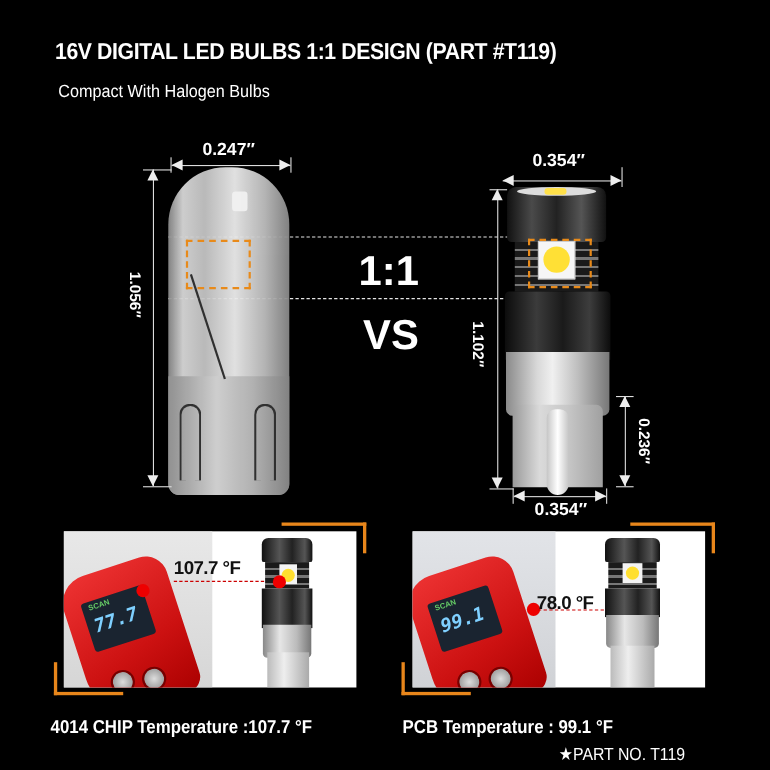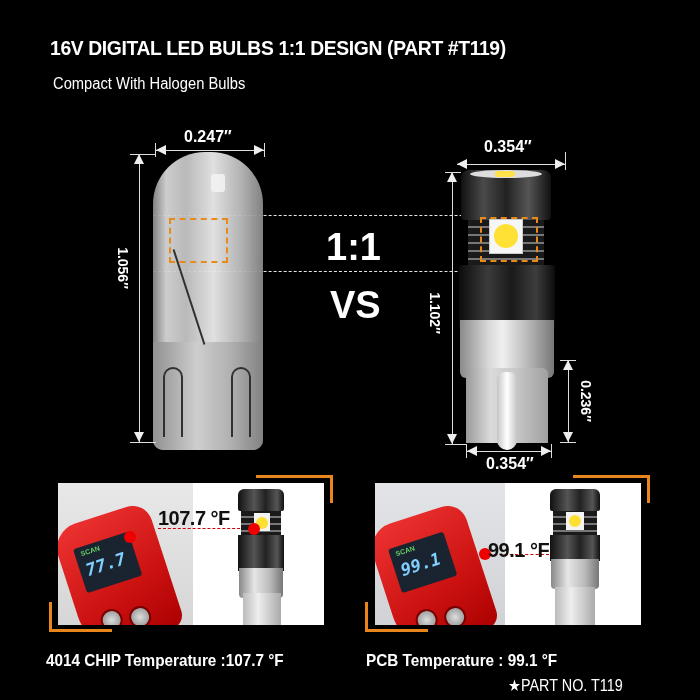--- a/index.html
+++ b/index.html
@@ -51,21 +51,21 @@
   
   .panel { background: #fff; overflow: hidden; }
   .bracket { border-color: #e8861b; border-style: solid; }
   .gun { background: linear-gradient(160deg,#e33 0%,#c11 60%,#a00 100%); border-radius: 26px 20px 14px 40px; transform: rotate(-18deg); }
   .gun-screen { background: #1a2430; border-radius: 3px; }
   .gun-read { font-family: "DejaVu Sans Mono", monospace; color: #7fd0ff; font-size: 17px; font-weight: bold; font-style: italic; }
   .gun-scan { color: #6c6; font-size: 7px; font-weight: bold; }
   .gun-btn { width: 22px; height: 22px; border-radius: 50%; background: radial-gradient(circle,#ddd,#888); border: 2px solid #700; }
   .red-dot { width: 12px; height: 12px; border-radius: 50%; background: #e00; }
   .red-dash { border-top: 1.5px dashed #c00; height: 0; }
-  .temp-label { color: #111; font-weight: bold; font-size: 20px; white-space: nowrap; letter-spacing: -0.5px; }
+  .temp-label { color: #111; font-weight: bold; font-size: 17px; white-space: nowrap; letter-spacing: -0.5px; }
 
   .mini-head { background: linear-gradient(90deg,#111,#555 35%,#222 60%,#555 85%,#111); border-radius: 6px 6px 2px 2px; }
   .mini-fins { background: repeating-linear-gradient(180deg,#1a1a1a 0 5px,#777 5px 7px); }
   .mini-alum { background: linear-gradient(90deg,#888,#e6e6e6 35%,#bbb 70%,#777); border-radius: 0 0 4px 4px; }
   .mini-wedge { background: linear-gradient(90deg,#bbb,#eee 40%,#ccc 70%,#aaa); }
   .mini-chip { background: #f4f4f4; }
   .mini-chip-dot { border-radius: 50%; background: #ffdf30; }
 
   .caption { font-size: 17px; font-weight: bold; white-space: nowrap; transform: scaleX(0.9); transform-origin: left top; }
   .partno { font-size: 16px; white-space: nowrap; transform: scaleX(0.9); transform-origin: left top; }
@@ -179,21 +179,21 @@
       <div class="abs gun-scan" style="left:6px; top:3px;">SCAN</div>
       <div class="abs gun-read" style="left:6px; top:14px;">99.1</div>
     </div>
     <div class="abs gun-btn" style="left:20px; top:92px;"></div>
     <div class="abs gun-btn" style="left:48px; top:98px;"></div>
   </div>
   <div class="abs red-dot" style="left:104px; top:65px;"></div>
   <div class="abs red-dash" style="left:114px; top:71px; width:60px;"></div>
   <div class="abs red-dash" style="left:170px; top:83px; width:36px; transform:rotate(50deg);"></div>
   <div class="abs red-dot" style="left:192px; top:101px;"></div>
-  <div class="abs temp-label" style="left:113px; top:56px;">99.1 °F</div>
+  <div class="abs temp-label" style="left:113px; top:56px;">78.0 °F</div>
   <div class="abs mini-head" style="left:175px; top:6px; width:50px; height:22px;"></div>
   <div class="abs mini-fins" style="left:178px; top:28px; width:44px; height:24px;"></div>
   <div class="abs mini-chip" style="left:191px; top:29px; width:18px; height:18px;"></div>
   <div class="abs mini-chip-dot" style="left:194px; top:32px; width:12px; height:12px;"></div>
   <div class="abs mini-head" style="left:175px; top:52px; width:50px; height:26px; border-radius:0;"></div>
   <div class="abs mini-alum" style="left:176px; top:76px; width:48px; height:30px;"></div>
   <div class="abs mini-wedge" style="left:180px; top:104px; width:40px; height:38px;"></div>
 </div>
 <div class="abs caption" style="left:366px; top:651px;">PCB Temperature : 99.1 °F</div>
 

